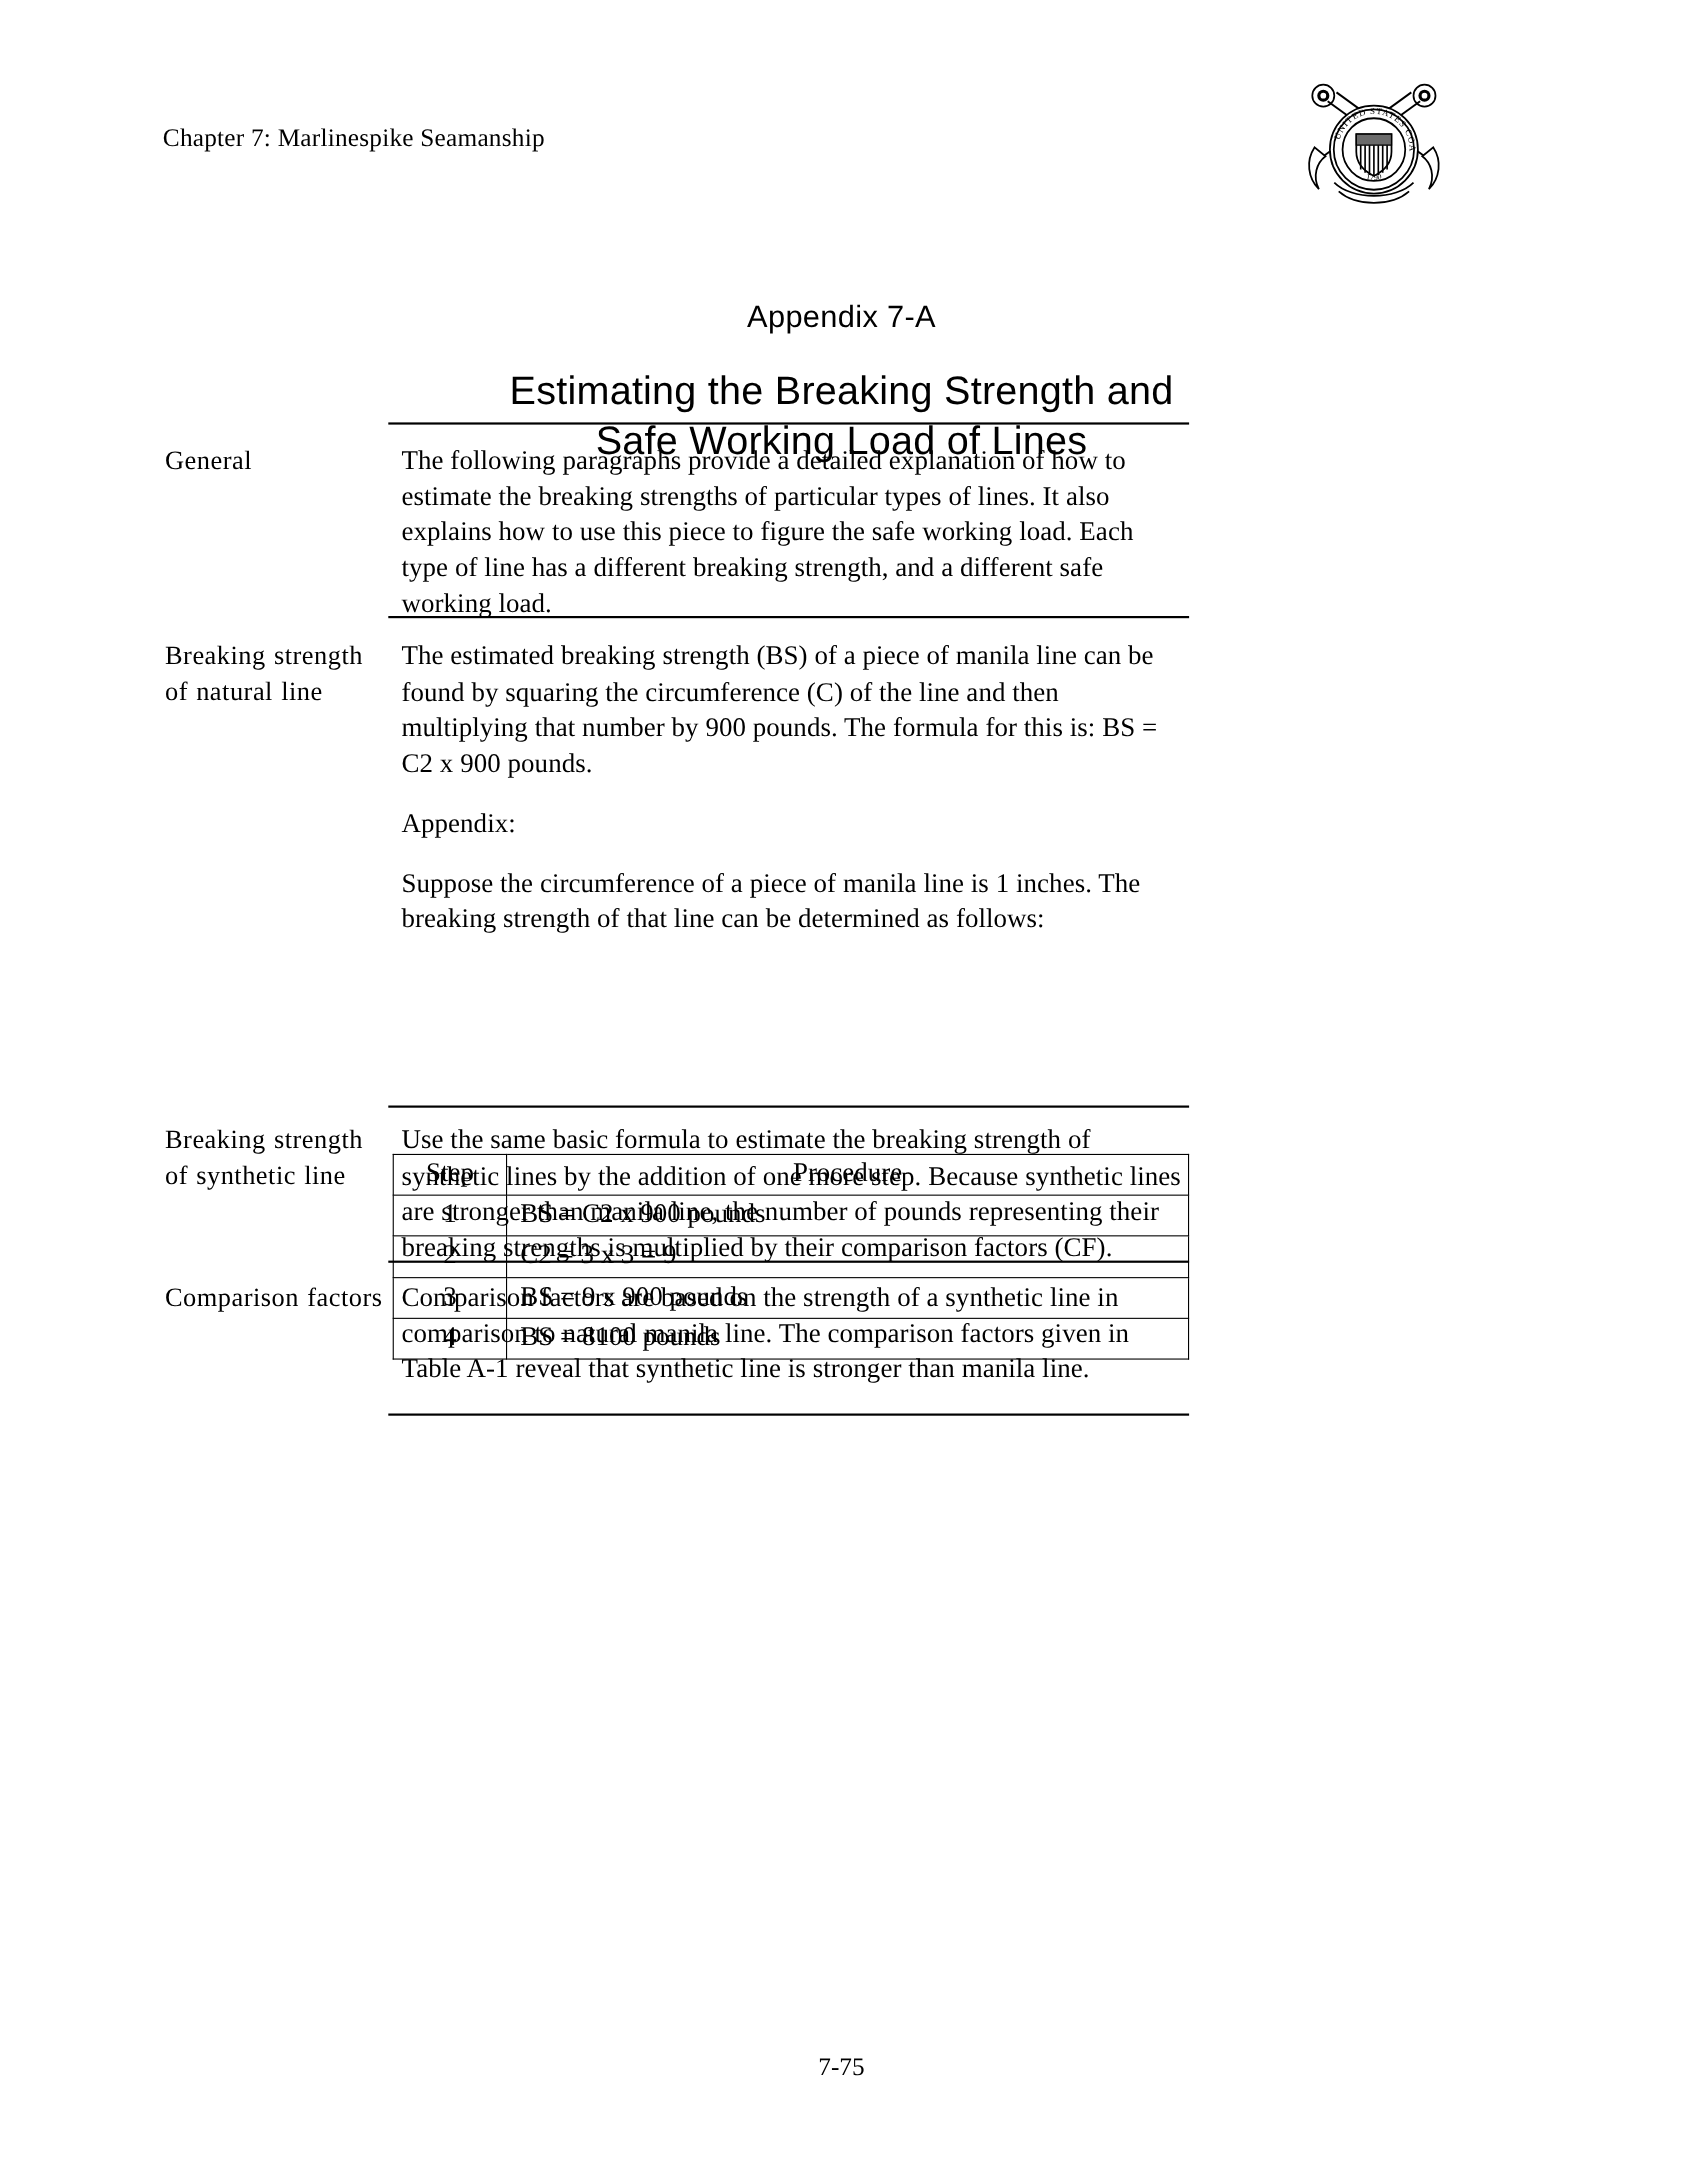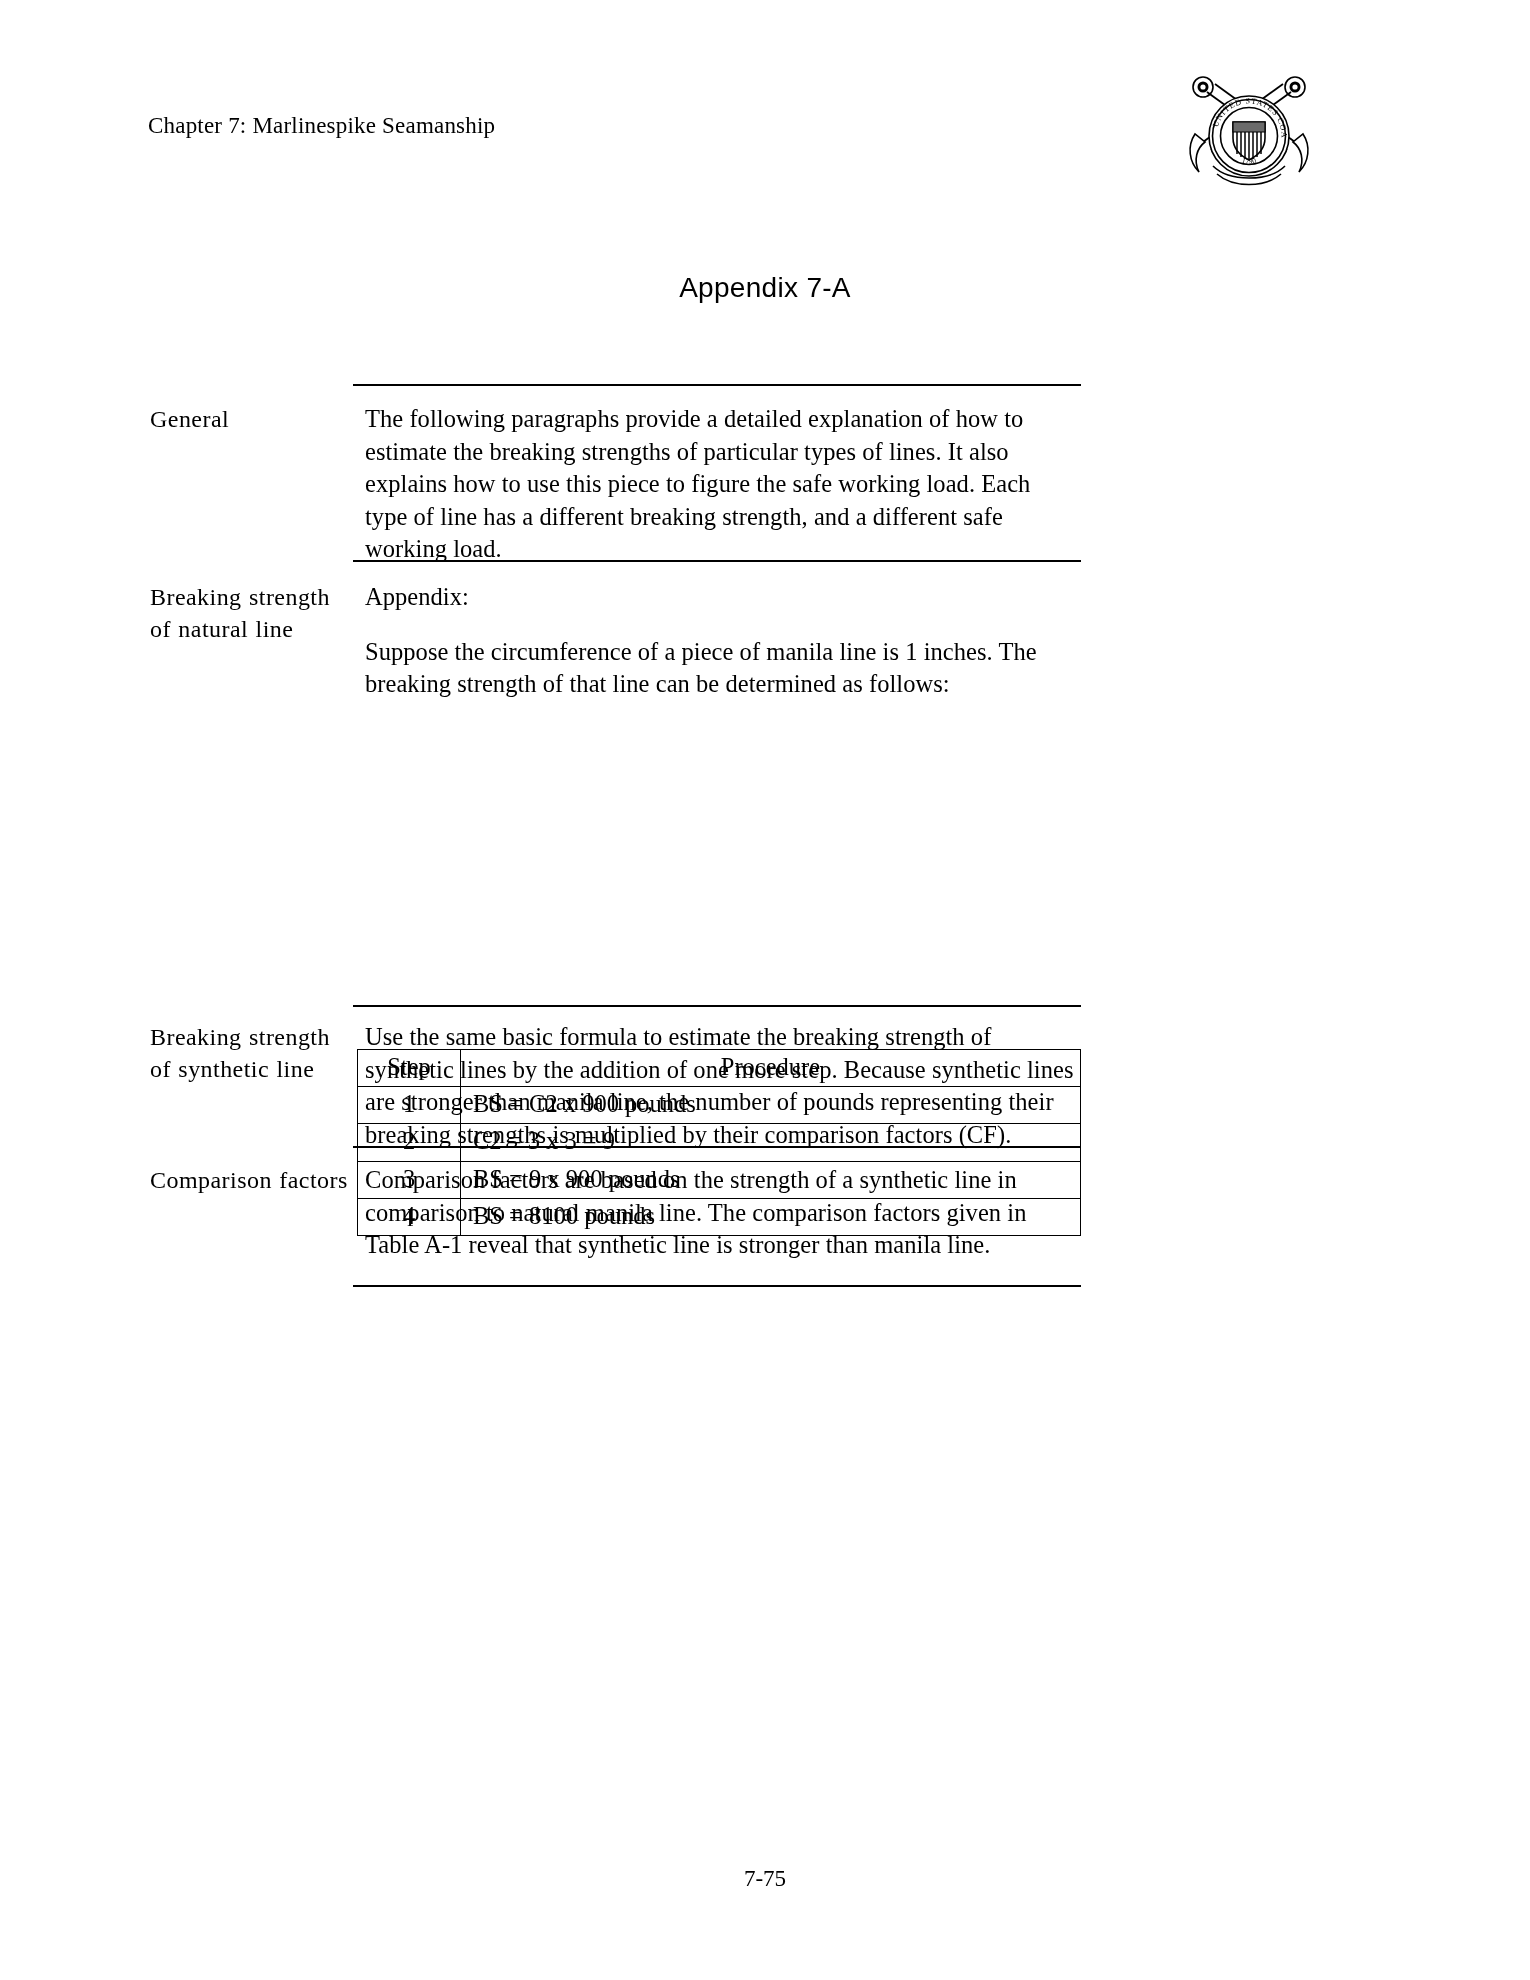--- a/index.html
+++ b/index.html
@@ -202,36 +202,41 @@
           <path d="M66 70 L66 98"></path>
           <path d="M70 70 L70 97"></path>
           <path d="M74 70 L74 95"></path>
           <path d="M78 70 L78 92"></path>
         </g>
       </g>
     </svg>
   </div>
 
   <div class="appendix-title">Appendix 7-A</div>
+  <div class="doc-title">
+    <div>Estimating the Breaking Strength and</div>
+    <div>Safe Working Load of Lines</div>
+  </div>
 
   <div class="section">
     <div class="rule" style="top:384px;"></div>
     <div class="label" style="top:404px;">General</div>
     <div class="body" style="top:403px;">
       <p>The following paragraphs provide a detailed explanation of how to estimate the breaking strengths of particular types of lines.  It also explains how to use this piece to figure the safe working load.  Each type of line has a different breaking strength, and a different safe working load.</p>
     </div>
   </div>
 
   <div class="section">
     <div class="rule" style="top:560px;"></div>
     <div class="label" style="top:582px;">
       <div>Breaking strength</div>
       <div>of natural line</div>
     </div>
     <div class="body" style="top:581px;">
+      <p>The estimated breaking strength (BS) of a piece of manila line can be found by squaring the circumference (C) of the line and then multiplying that number by 900 pounds.  The formula for this is: BS = C2 x 900 pounds.</p>
       <p>Appendix:</p>
       <p>Suppose the circumference of a piece of manila line is 1 inches.  The breaking strength of that line can be determined as follows:</p>
     </div>
   </div>
 
   <table class="steps-table">
     <thead>
       <tr>
         <th class="col-step">Step</th>
         <th class="col-proc">Procedure</th>

